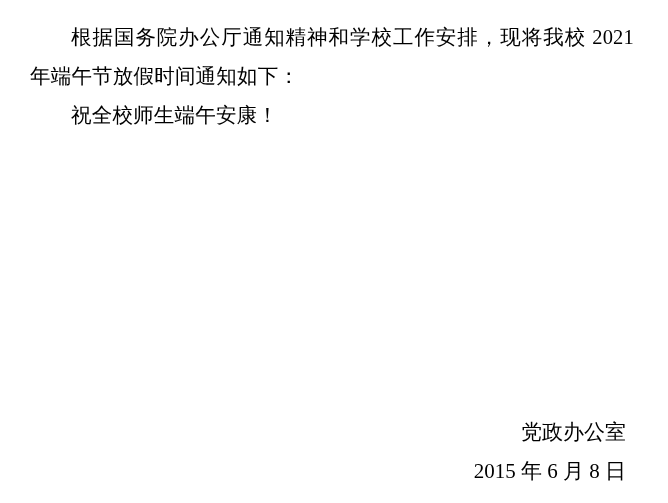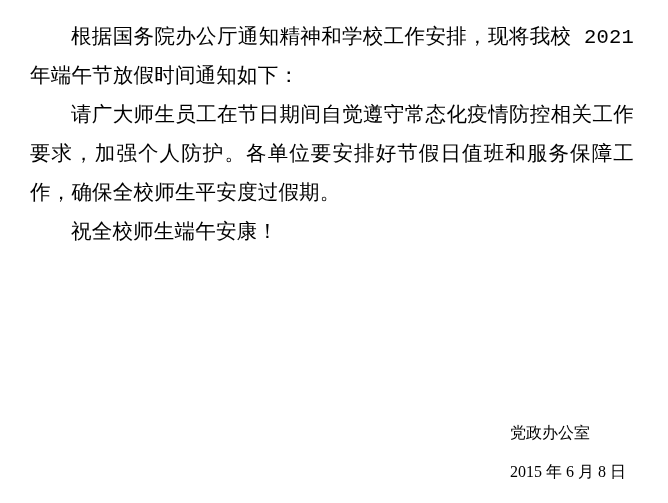--- a/index.html
+++ b/index.html
@@ -26,41 +26,39 @@
     line-height: 39px;
     text-align: justify;
     text-justify: inter-ideograph;
     letter-spacing: 0.2px;
   }
   .para {
     margin: 0;
     text-indent: 2em;
     text-align: justify;
     text-justify: inter-ideograph;
-    font-family: Liberation Mono, monospace;
   }
   .signature-block {
     position: absolute;
     right: 42px;
     bottom: 12px;
-    text-align: left;
-    font-size: 16px;
+    text-align: right;
+    font-size: 21px;
     line-height: 39px;
   }
   .sig-line {
     white-space: nowrap;
   }
 </style>
 </head>
 <body>
 
 <div class="page">
   <div class="body-text">
     <p class="para">根据国务院办公厅通知精神和学校工作安排，现将我校 2021 年端午节放假时间通知如下：</p>
-    <p class="para">请广大师生员工在节日期间自觉遵守常态化疫情防控相关工作要求，加强个人防护。各单位要安排好节假日值班和服务保障工作，确保全校师生平安度过假期。</p>
     <p class="para">祝全校师生端午安康！</p>
   </div>
 
   <div class="signature-block">
     <div class="sig-line">党政办公室</div>
     <div class="sig-line">2015 年 6 月 8 日</div>
   </div>
 </div>
 
 </body></html>

